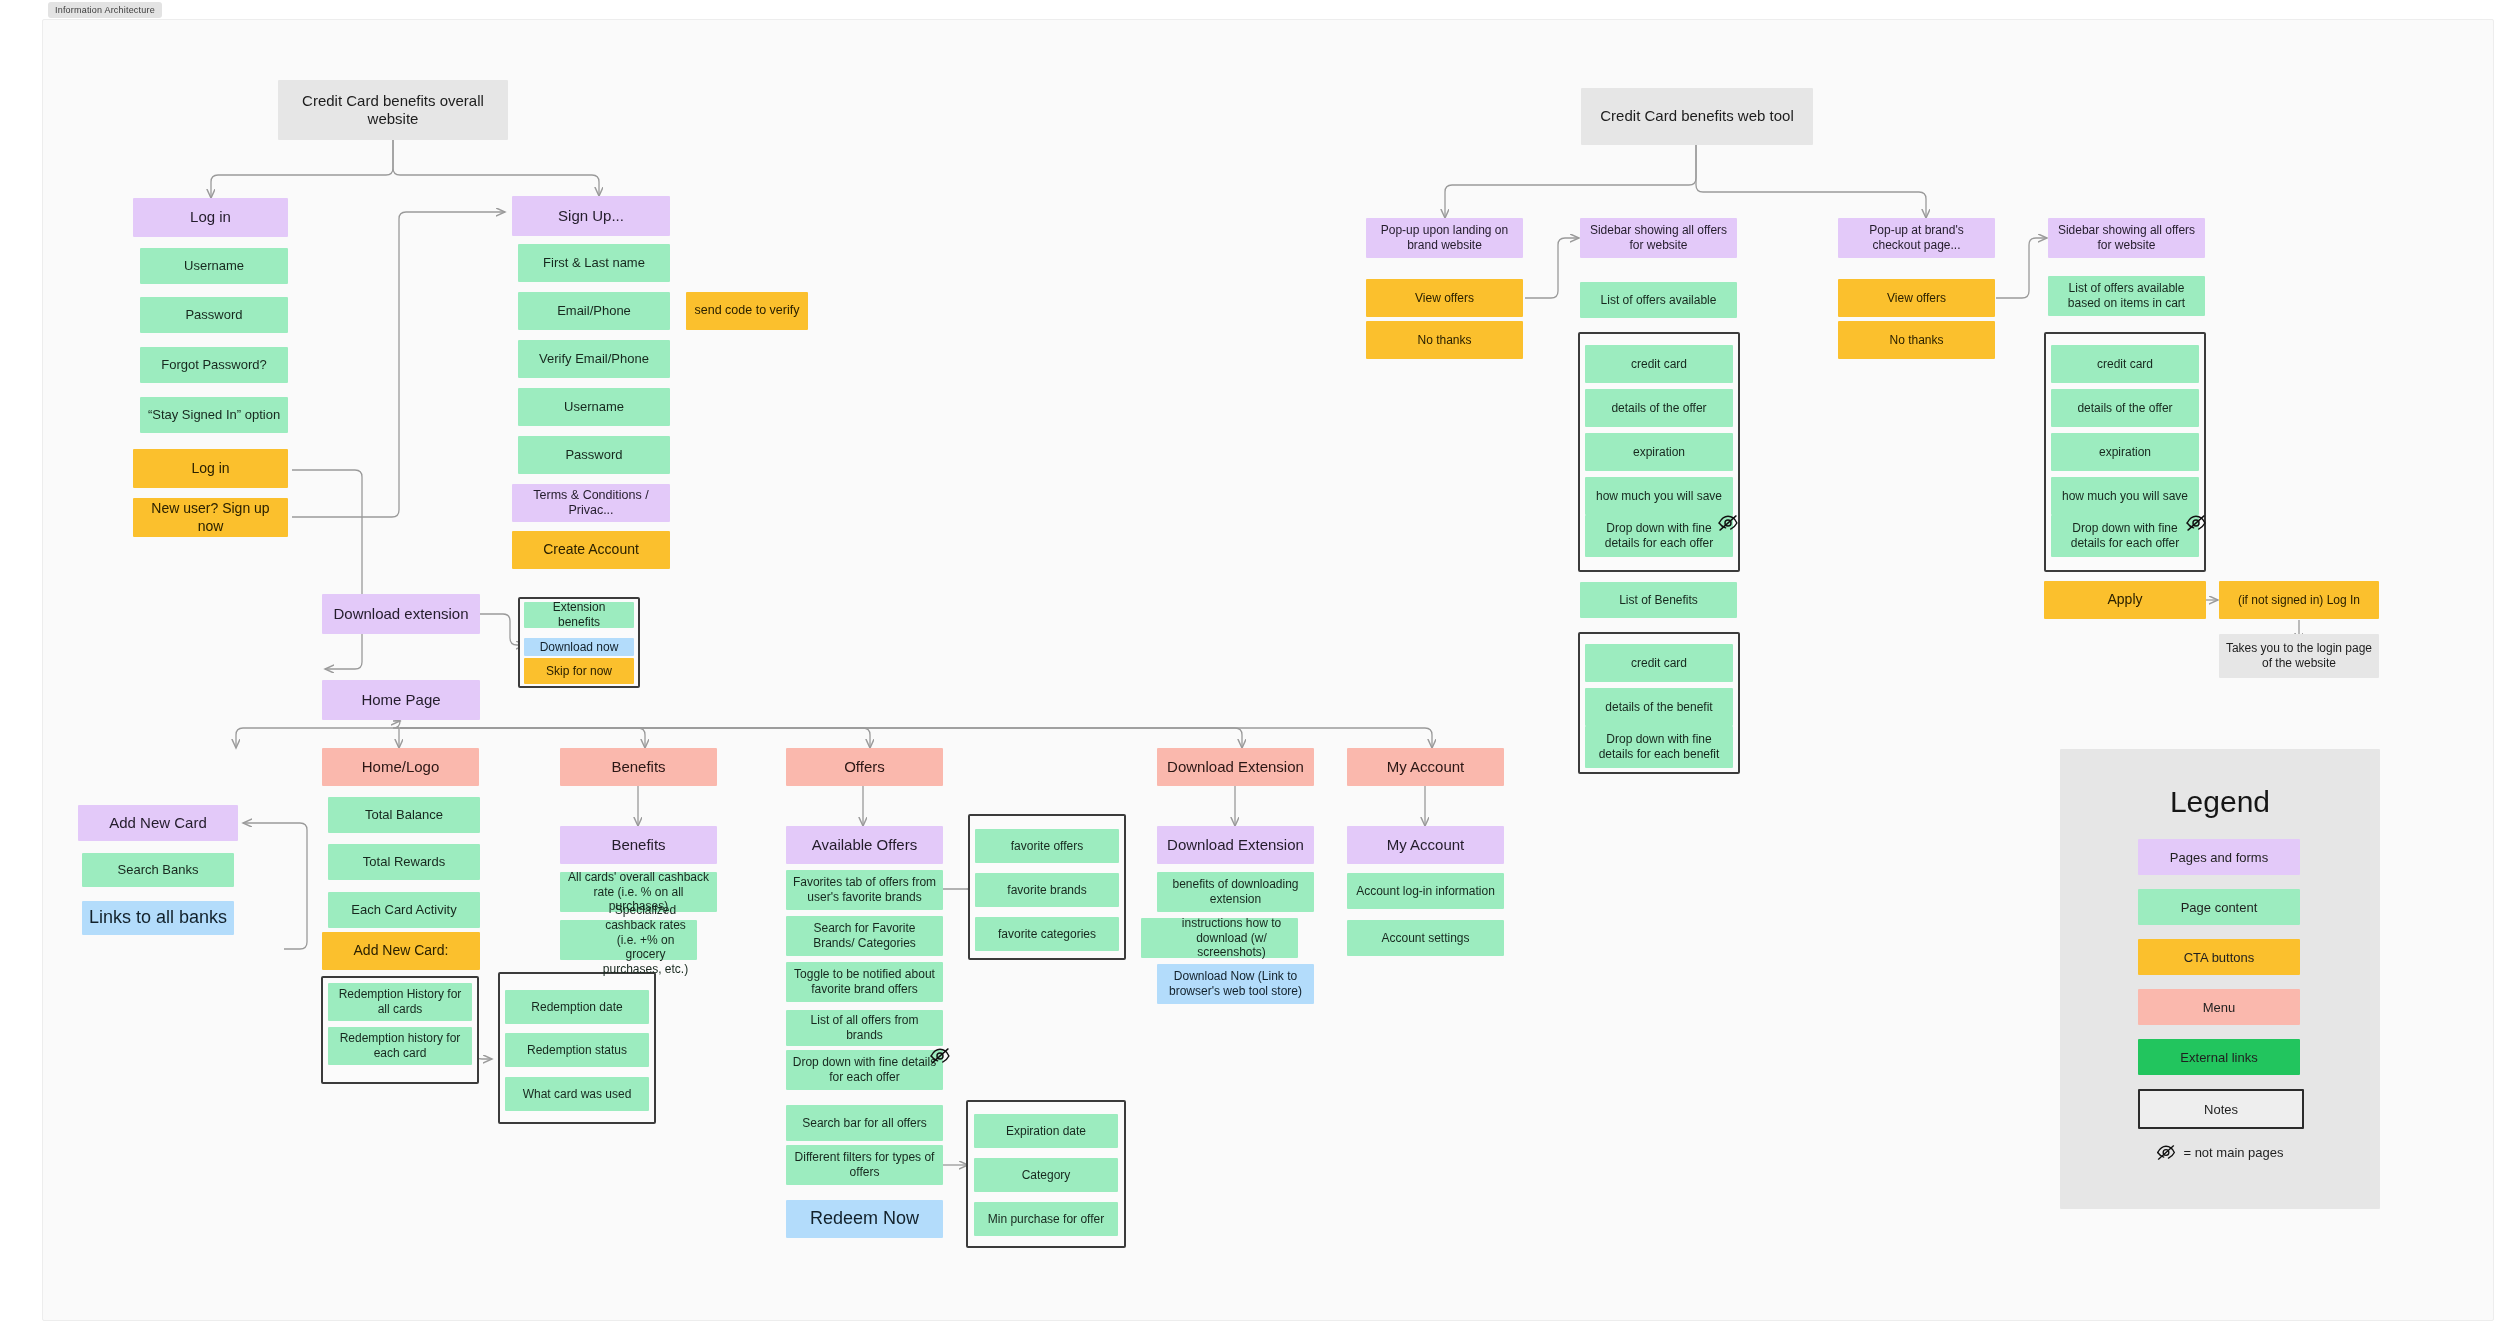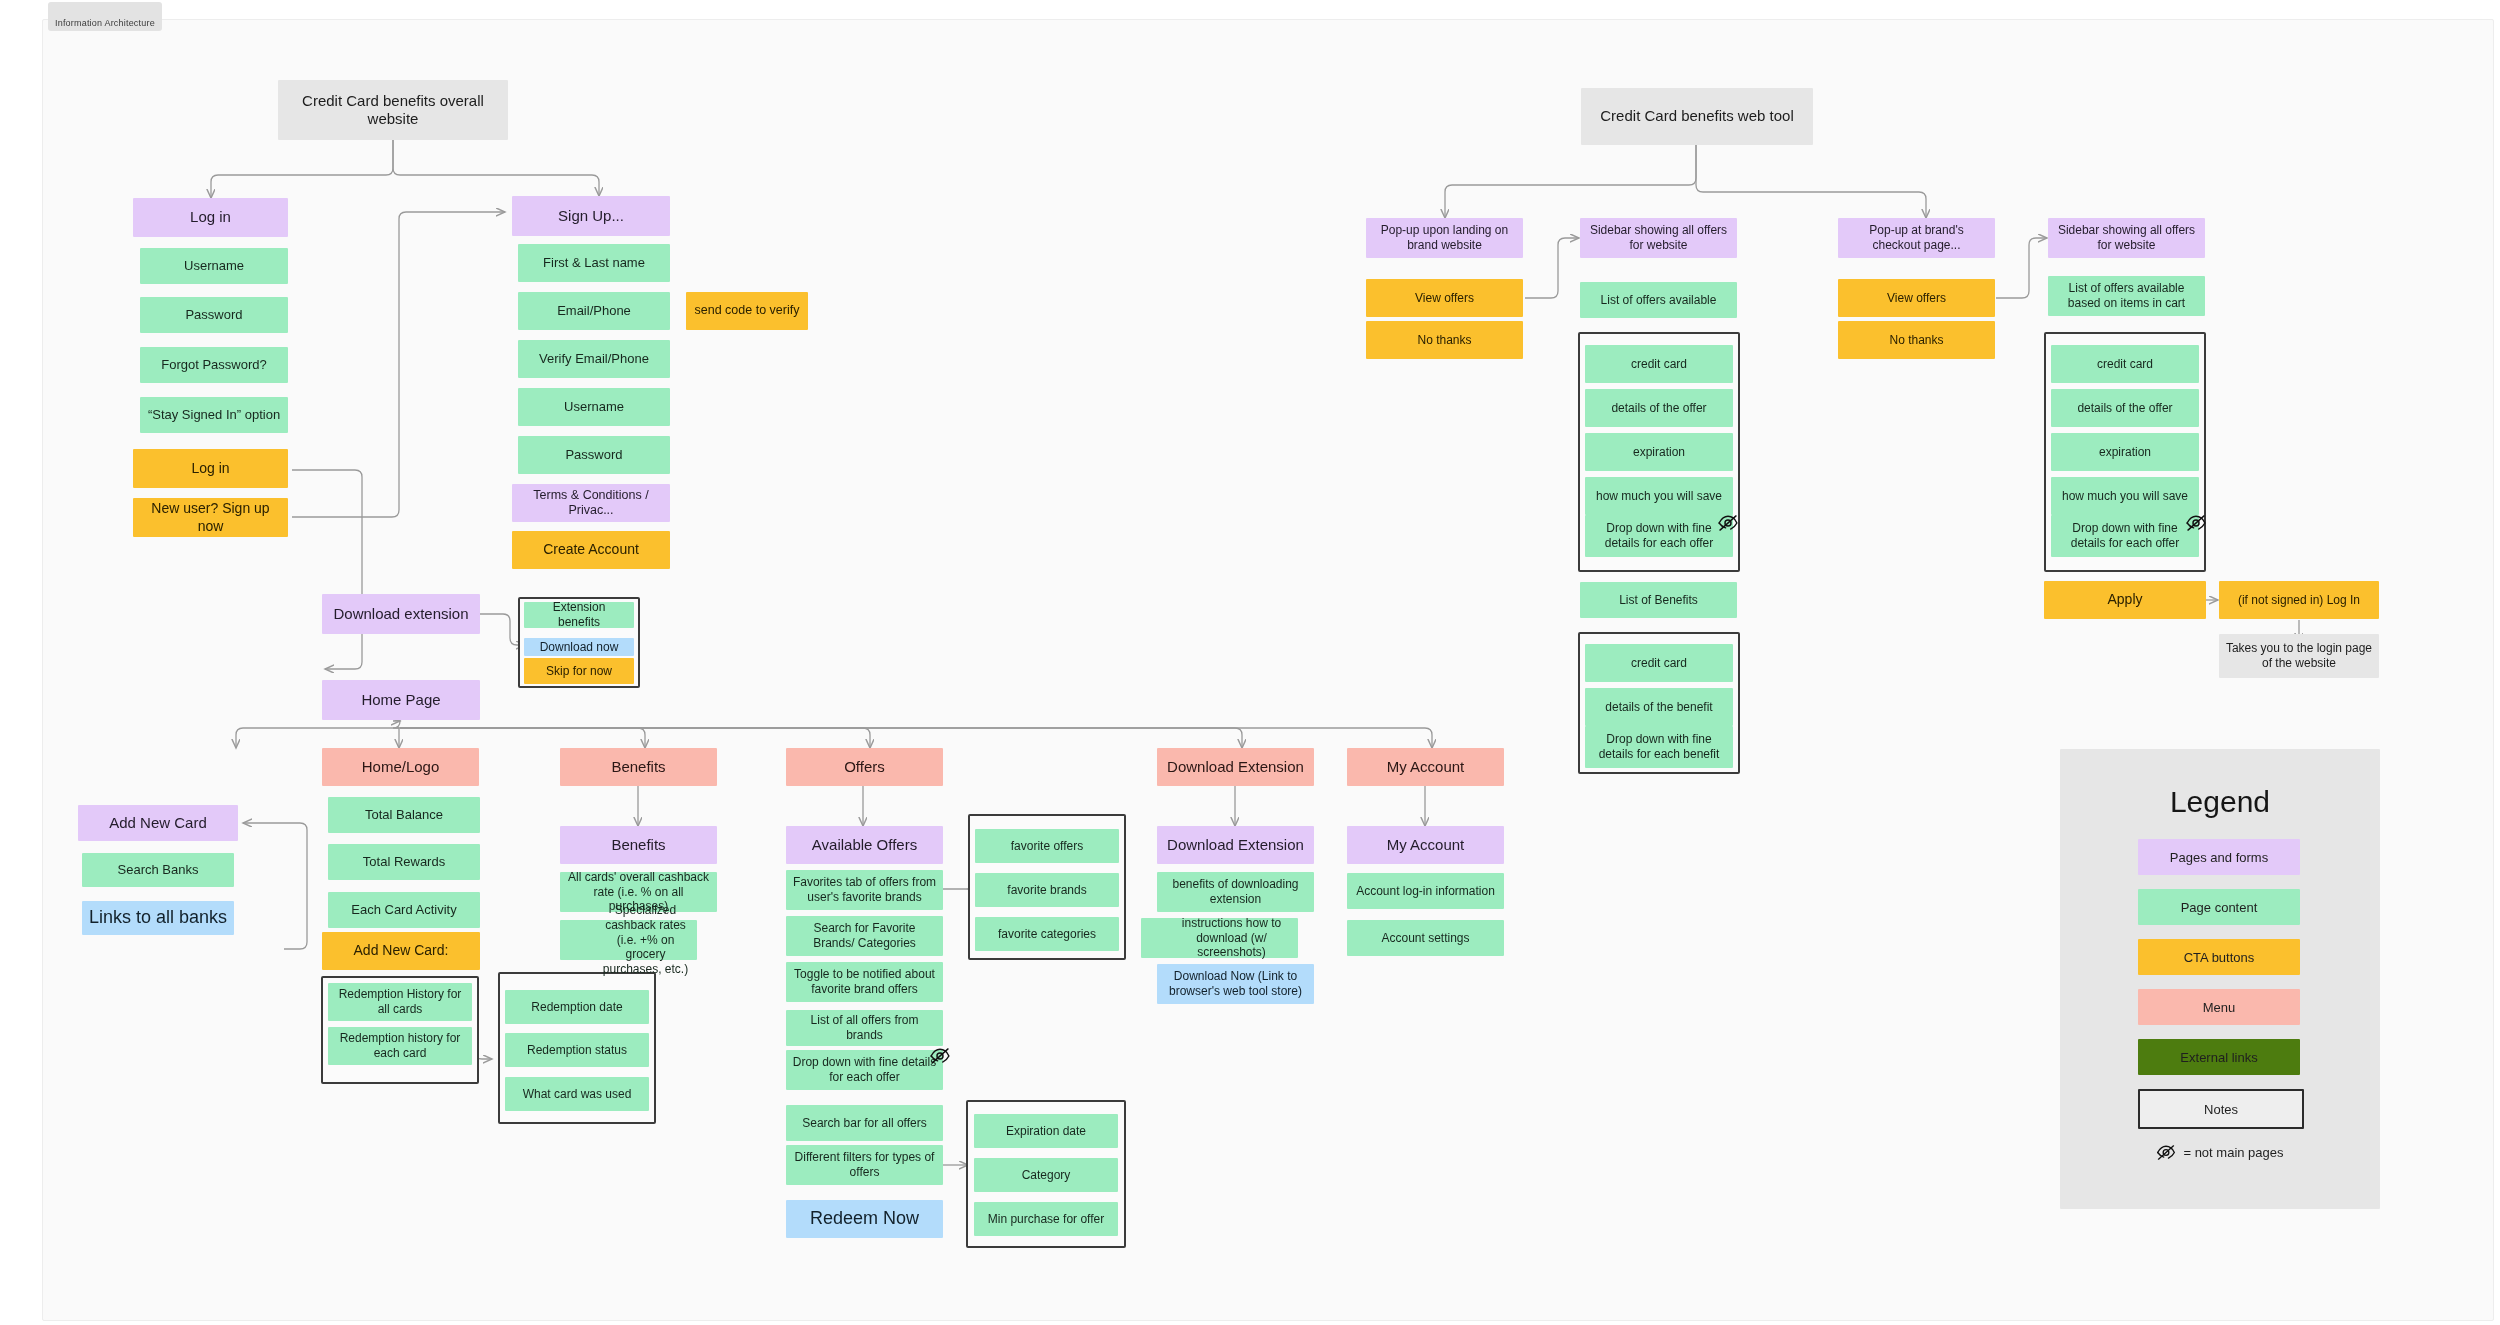--- a/index.html
+++ b/index.html
@@ -17,21 +17,21 @@
     overflow:hidden;
   }
   
   .frame-tab{
     position:absolute;
     left:48px; top:2px;
     background:#e3e3e3;
     color:#3c3c3c;
     font-size:9px;
     letter-spacing:.2px;
-    padding:16px 7px 3px 7px;
+    padding:3px 7px 3px 7px;
     border-radius:3px;
     white-space:nowrap;
     z-index:5;
   }
   .frame{
     position:absolute;
     left:42px; top:19px;
     width:2450px; height:1300px;
     background:#fafafa;
     border:1px solid #ededed;
@@ -341,21 +341,21 @@
     </div>
     <div class="legend-swatch" style="top:140px;background:#9cecbf;">
       <span>Page content</span>
     </div>
     <div class="legend-swatch" style="top:190px;background:#fbc02d;">
       <span>CTA buttons</span>
     </div>
     <div class="legend-swatch" style="top:240px;background:#fab8ad;">
       <span>Menu</span>
     </div>
-    <div class="legend-swatch" style="top:290px;background:#4d7c0f;">
+    <div class="legend-swatch" style="top:290px;background:#22c55e;">
       <span>External links</span>
     </div>
     <div class="legend-swatch" style="top:340px;background:#eeeeee;border:2px solid #2b2b2b;">
       <span>Notes</span>
     </div>
 
     <div class="legend-foot" style="top:396px;">
       <span class="eye" style="position:relative;left:0;top:0;width:20px;height:15px;">
         <svg viewBox="0 0 24 18">
             <g fill="none" stroke="#111" stroke-width="1.6" stroke-linecap="round">

